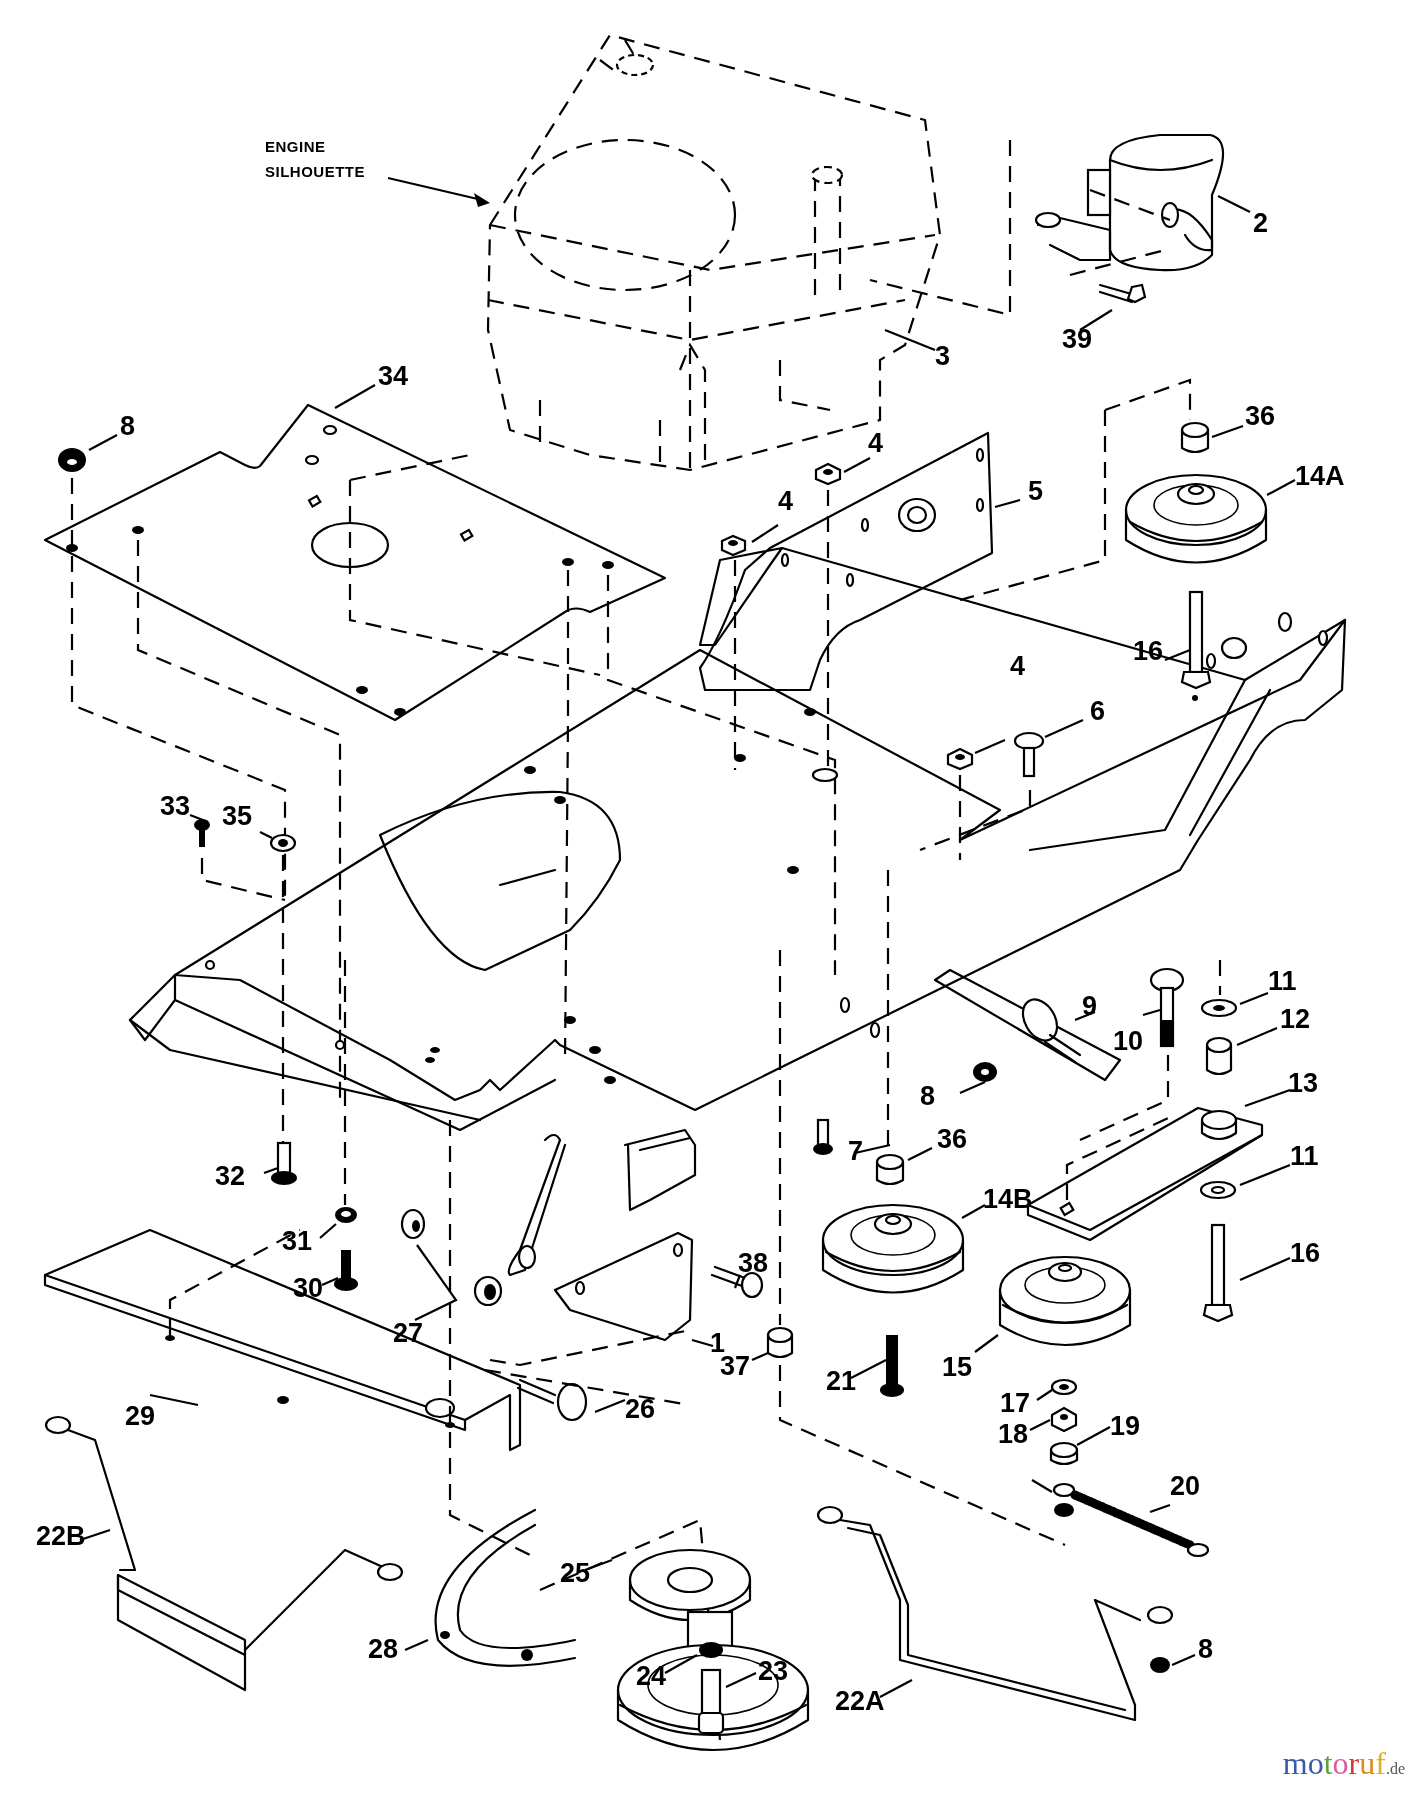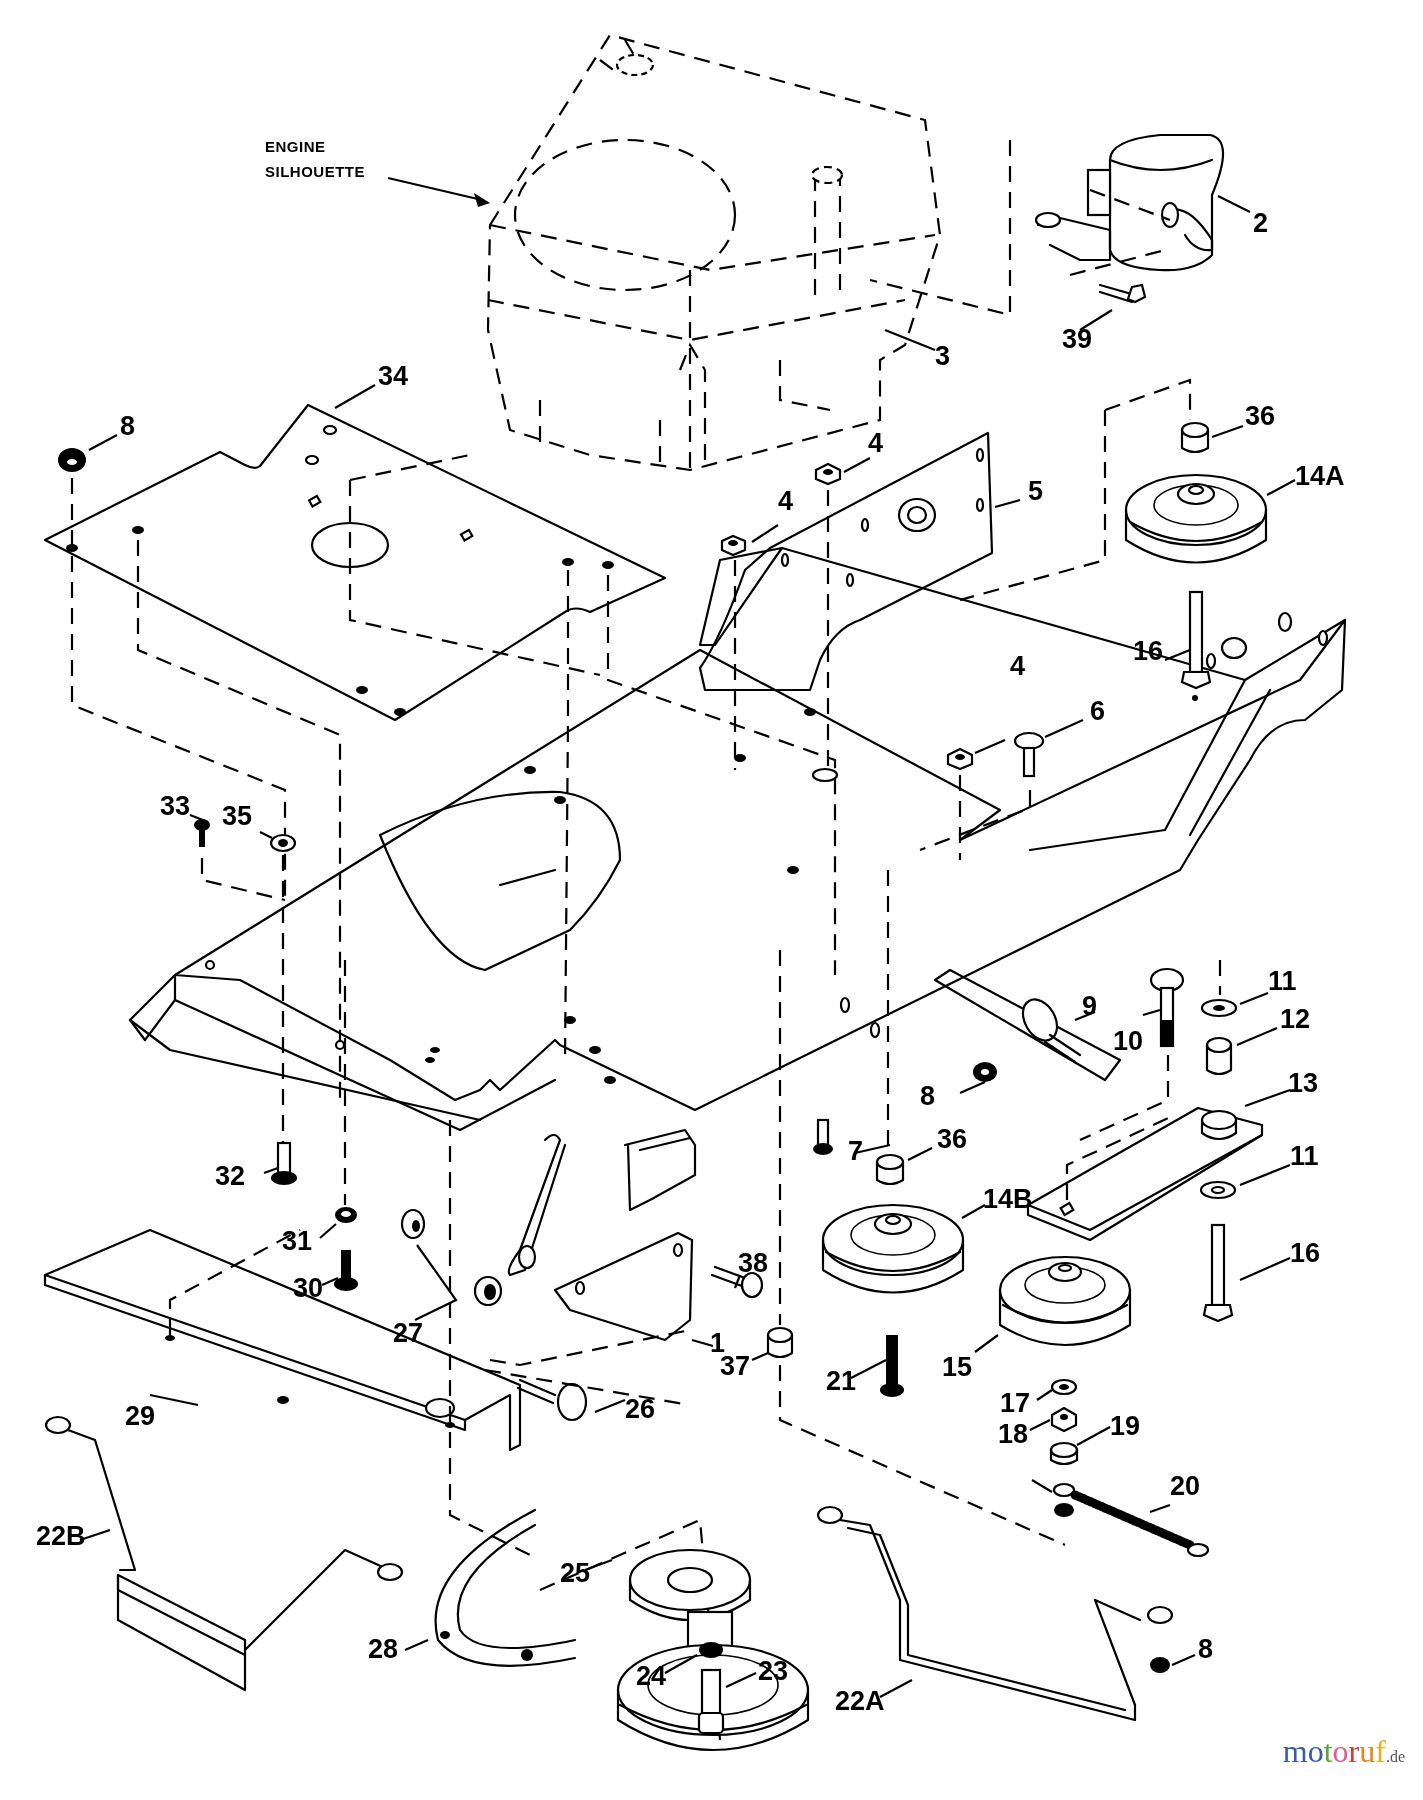--- a/index.html
+++ b/index.html
@@ -8,21 +8,21 @@
   #diagram { position: absolute; left: 0; top: 0; width: 1423px; height: 1800px; }
   .ln { fill: none; stroke: #000; stroke-width: 2.2; stroke-linejoin: round; stroke-linecap: round; }
   .thin { fill: none; stroke: #000; stroke-width: 1.6; }
   .dash { fill: none; stroke: #000; stroke-width: 2.2; stroke-dasharray: 16 10; }
   .fillw { fill: #fff; stroke: #000; stroke-width: 2.2; }
   .fillb { fill: #000; }
   .lbl { font-family: "Liberation Sans Narrow", "Liberation Sans", sans-serif; font-weight: 700;
          font-size: 27px; fill: #000; }
   .lblsm { font-family: "Liberation Sans", sans-serif; font-weight: 700; font-size: 15px; fill: #000; letter-spacing: 0.5px; }
   .leader { stroke: #000; stroke-width: 2.2; fill: none; }
-  .wm { position: absolute; right: 18px; bottom: 30px; font-family: "Liberation Serif", serif;
+  .wm { position: absolute; right: 18px; bottom: 18px; font-family: "Liberation Serif", serif;
         font-size: 32px; letter-spacing: 0; }
   .wm span { display: inline-block; }
   .wm .de { font-size: 16px; color: #555; }
 </style>
 </head>
 <body>
 
 <svg id="diagram" viewBox="0 0 1423 1800" xmlns="http://www.w3.org/2000/svg">
 
   <g>

